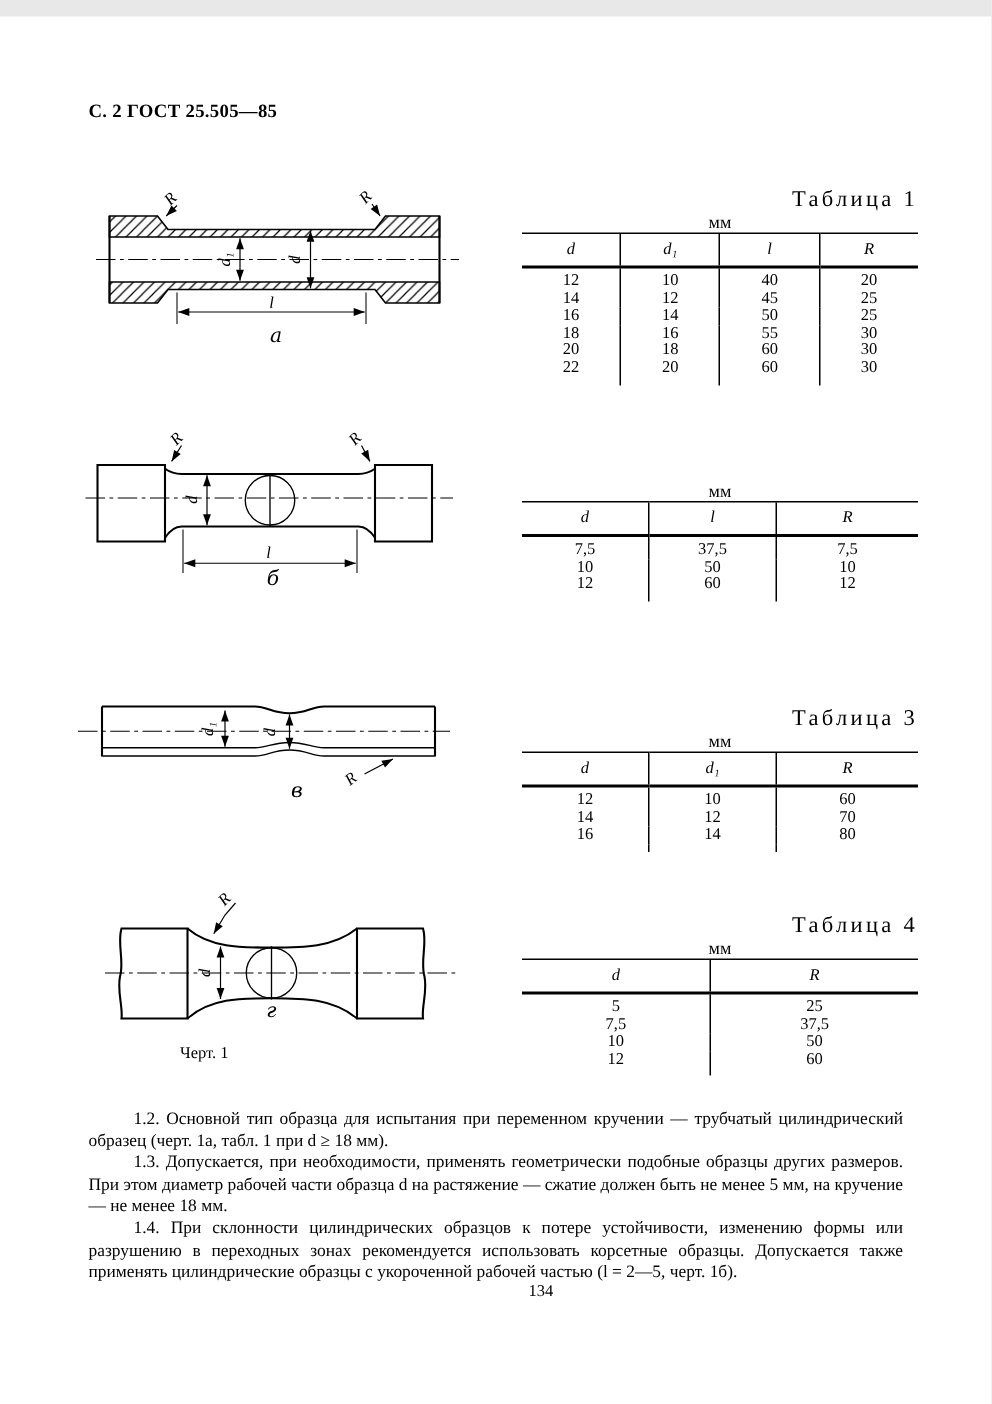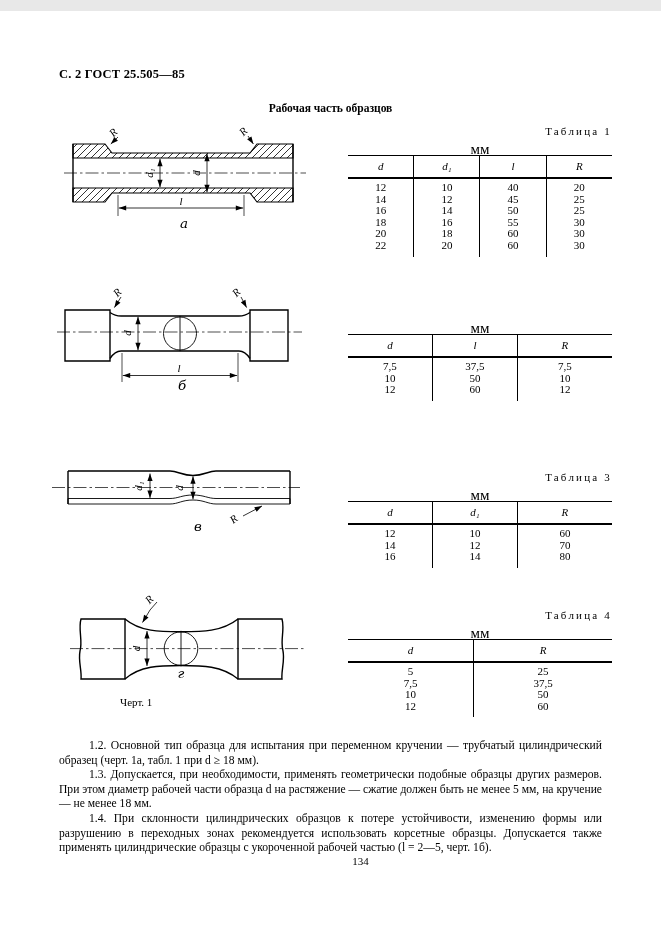--- a/index.html
+++ b/index.html
@@ -3,22 +3,22 @@
 <meta charset="utf-8">
 <style>
   html,body{margin:0;padding:0;background:#e8e8e8;}
   #page{position:relative;width:661px;height:936px;background:#ffffff;margin:11px auto;
         font-family:"Liberation Serif","DejaVu Serif",serif;color:#000;overflow:hidden;}
   .abs{position:absolute;}
   #doc-header{left:59px;top:56px;font-weight:bold;font-size:12.5px;letter-spacing:.2px;}
   #doc-title{left:0;top:91px;width:661px;text-align:center;font-weight:bold;font-size:11.5px;}
   
   .tblwrap{position:absolute;left:348px;width:264px;}
-  .tcaption{height:16px;text-align:right;font-size:11px;letter-spacing:2.2px;}
-  .tunit{height:14px;text-align:center;font-size:15px;}
+  .tcaption{height:16px;text-align:right;font-size:15px;letter-spacing:2.2px;}
+  .tunit{height:14px;text-align:center;font-size:12px;}
   table.gost{border-collapse:collapse;width:264px;table-layout:fixed;font-size:11px;}
   table.gost th{border-top:1.5px solid #000;border-bottom:2.5px solid #000;
        font-style:italic;font-weight:normal;font-size:11px;padding:4px 2px 5px;}
   table.gost th + th, table.gost td + td{border-left:1px solid #000;}
   table.gost td{text-align:center;padding:0 2px;line-height:11.6px;font-size:11px;}
   table.gost tbody tr:first-child td{padding-top:3px;}
   table.gost tr.spacer td{height:5px;line-height:5px;}
   .t1 th:nth-child(n){width:25%;}
   .t2 th:nth-child(1),.t2 th:nth-child(2){width:32%;} .t2 th:nth-child(3){width:36%;}
   .t3 th:nth-child(1),.t3 th:nth-child(2){width:32%;} .t3 th:nth-child(3){width:36%;}
@@ -38,21 +38,20 @@
   #paragraphs{left:59px;top:728px;width:543px;font-size:11.6px;line-height:14.6px;text-align:justify;}
   #paragraphs p{margin:0;text-indent:30px;}
   #page-number{left:0;top:844px;width:661px;text-align:center;font-size:11px;padding-left:30px;}
 </style>
 </head>
 <body>
 
 <div id="page">
 
   <div class="abs" id="doc-header">С. 2 ГОСТ 25.505—85</div>
-  <div class="abs" id="doc-title">Рабочая часть образцов</div>
 
   <svg class="abs" style="left:60px;top:115px" width="250" height="112" viewBox="0 0 250 112">
     <defs>
       <pattern id="hA" width="7" height="7" patternUnits="userSpaceOnUse">
         <path d="M0,7 L7,0 M-1.75,1.75 L1.75,-1.75 M5.25,8.75 L8.75,5.25" stroke="#000" stroke-width="0.8"></path>
       </pattern>
       <marker id="aA" markerWidth="9" markerHeight="6" refX="8" refY="3" orient="auto-start-reverse" markerUnits="userSpaceOnUse">
         <path d="M0.6,0.4 L8,3 L0.6,5.6 Z" fill="#000"></path>
       </marker>
     </defs>

